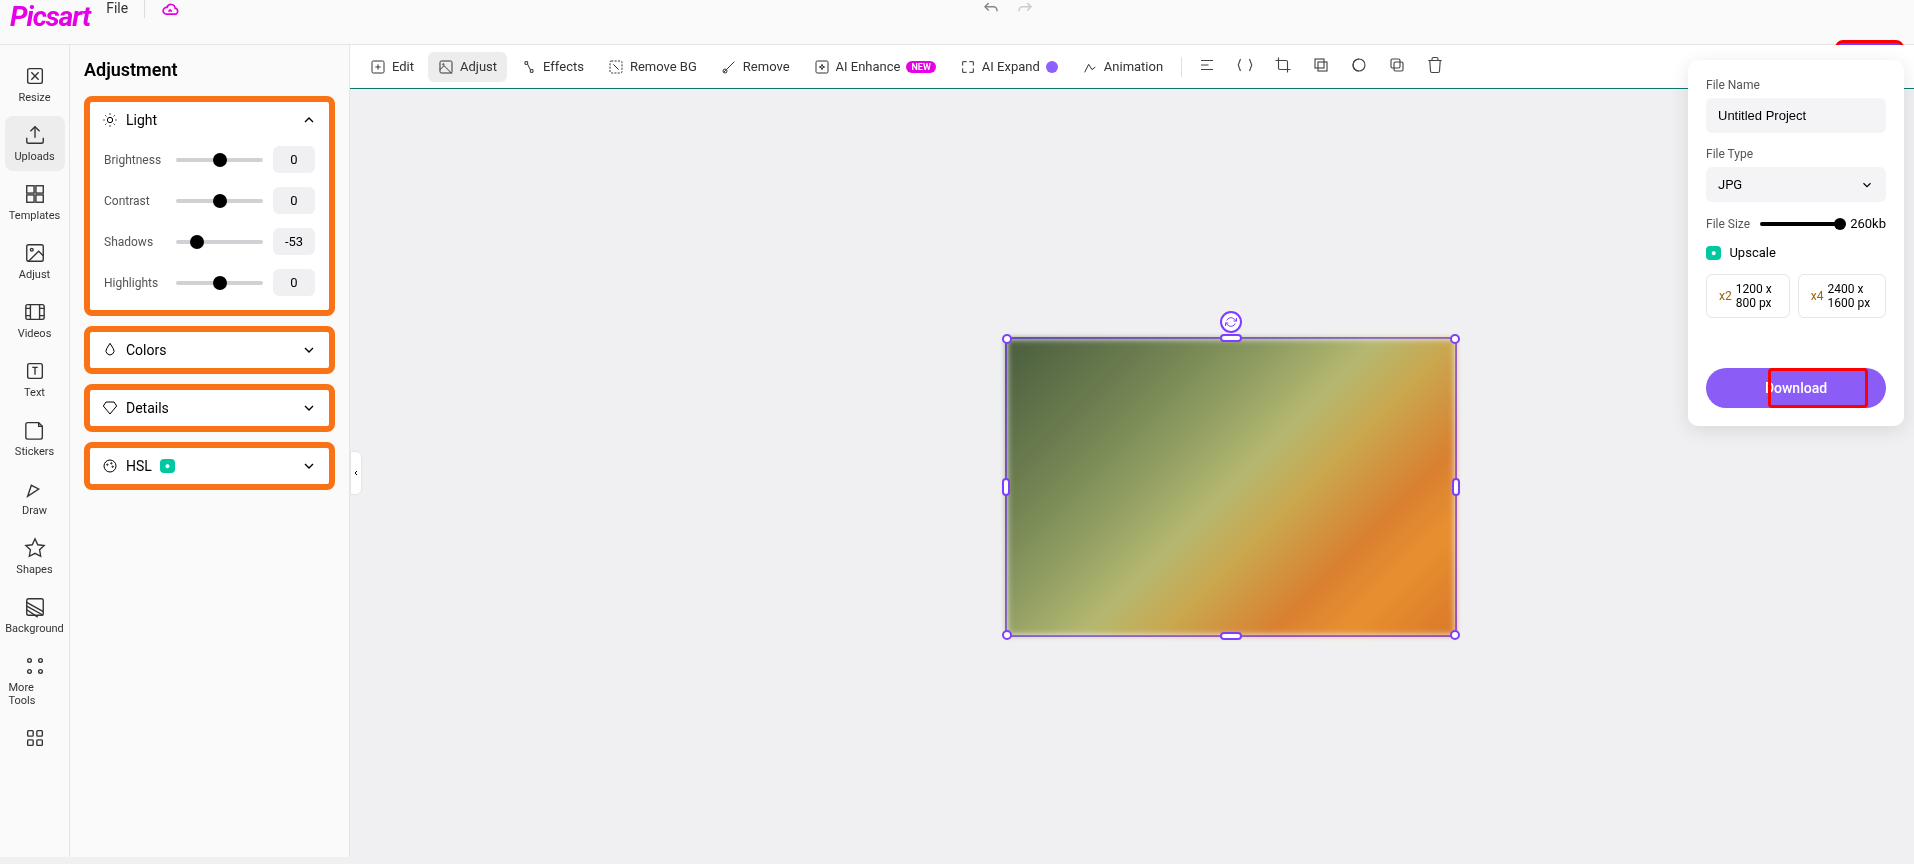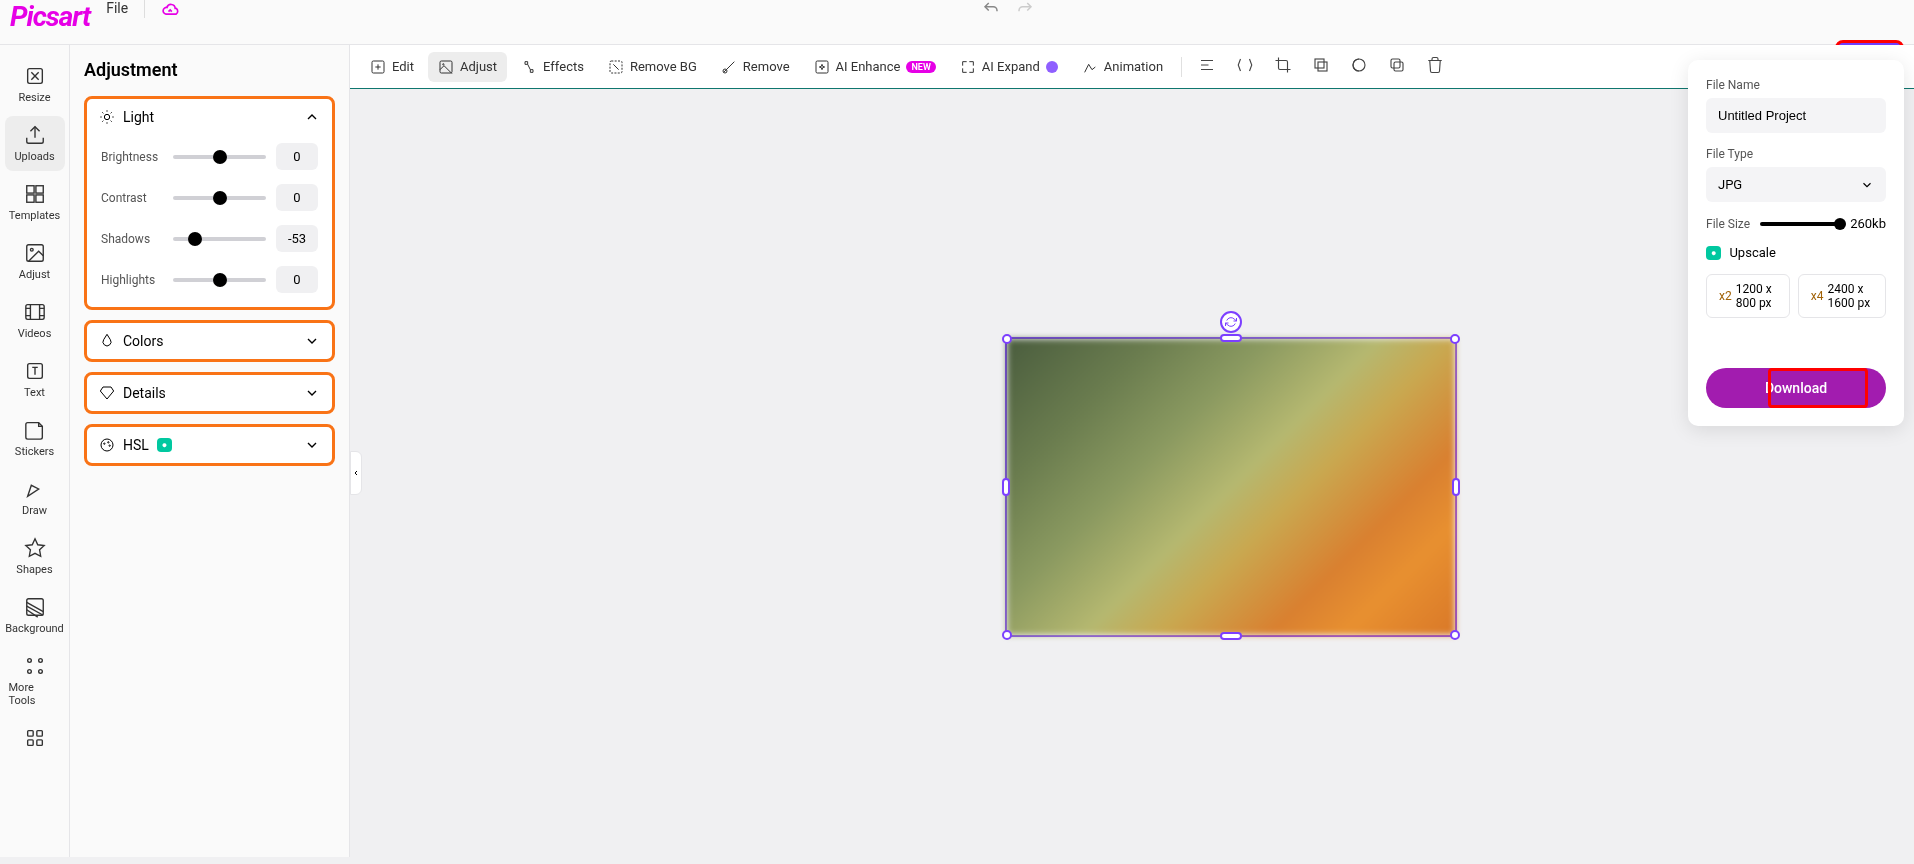--- a/index.html
+++ b/index.html
@@ -13,21 +13,21 @@
 .undo-redo { cursor: pointer; color: #888; }
 .undo-redo.inactive { color: #ccc; }
 .export-btn { background: #6f3fff; color: #fff; border-radius: 8px; padding: 9px 0; display: flex; align-items: center; gap: 8px; font-size: 14px; font-weight: 500; cursor: pointer; border: 3px solid #ff0000; margin-top: 40px; }
 .main { display: flex; height: calc(100% - 52px); }
 .left-rail { width: 70px; background: #fafafa; border-right: 1px solid #e5e5e8; display: flex; flex-direction: column; align-items: center; padding-top: 12px; gap: 4px; }
 .rail-item { display: flex; flex-direction: column; align-items: center; gap: 4px; padding: 8px 4px; width: 60px; cursor: pointer; border-radius: 8px; font-size: 11px; color: #333; }
 .rail-item.active { background: #ededed; }
 .rail-item svg { width: 22px; height: 22px; }
 .side-panel { width: 280px; background: #fafafa; border-right: 1px solid #e5e5e8; padding: 14px; overflow-y: auto; }
 .side-panel h2 { font-size: 18px; font-weight: 600; margin-bottom: 16px; }
-.acc-section { border: 3px solid #f97316; border-radius: 8px; margin-bottom: 10px; background: #fff; }
+.acc-section { border: 6px solid #f97316; border-radius: 8px; margin-bottom: 10px; background: #fff; }
 .acc-header { display: flex; align-items: center; padding: 10px 12px; cursor: pointer; gap: 8px; font-size: 14px; }
 .acc-header svg { width: 16px; height: 16px; }
 .chev { margin-left: auto; }
 .acc-body { padding: 8px 14px 14px; }
 .slider-row { display: flex; align-items: center; gap: 10px; margin-bottom: 14px; }
 .slider-row:last-child { margin-bottom: 0; }
 .slider-label { width: 62px; font-size: 12px; color: #555; }
 .slider-track { flex: 1; height: 4px; background: #d0d0d5; border-radius: 2px; position: relative; }
 .slider-thumb { width: 14px; height: 14px; background: #000; border-radius: 50%; position: absolute; top: 50%; transform: translate(-50%, -50%); }
 .slider-value { width: 42px; text-align: center; background: #f0f0f2; border-radius: 6px; padding: 6px 4px; font-size: 13px; }
@@ -58,21 +58,21 @@
 .ep-input { width: 100%; background: #f4f4f6; border: none; border-radius: 6px; padding: 10px 12px; font-size: 13px; margin-bottom: 14px; }
 .ep-select { width: 100%; background: #f4f4f6; border-radius: 6px; padding: 10px 12px; display: flex; align-items: center; justify-content: between; margin-bottom: 14px; cursor: pointer; font-size: 13px; }
 .ep-row { display: flex; align-items: center; gap: 10px; margin-bottom: 14px; }
 .ep-slider { flex: 1; height: 4px; background: #000; border-radius: 2px; position: relative; }
 .ep-slider-thumb { width: 12px; height: 12px; background: #000; border-radius: 50%; position: absolute; right: 0; top: 50%; transform: translate(50%, -50%); }
 .ep-size-val { font-size: 13px; }
 .upscale-row { display: flex; align-items: center; gap: 8px; margin-bottom: 14px; font-size: 13px; }
 .upscale-options { display: flex; gap: 8px; margin-bottom: 50px; }
 .upscale-opt { border: 1px solid #e5e5e8; border-radius: 6px; padding: 7px 12px; font-size: 12px; cursor: pointer; display: flex; align-items: center; gap: 4px; }
 .upscale-opt .mult { color: #a16207; }
-.download-btn { width: 100%; background: #a21caf; color: #fff; border-radius: 20px; padding: 12px 0; text-align: center; font-size: 14px; font-weight: 500; cursor: pointer; position: relative; }
+.download-btn { width: 100%; background: #8b5cf6; color: #fff; border-radius: 20px; padding: 12px 0; text-align: center; font-size: 14px; font-weight: 500; cursor: pointer; position: relative; }
 .download-highlight { position: absolute; top: 0; bottom: 0; left: 62px; width: 100px; border: 3px solid #ff0000; border-radius: 4px; }
 </style>
 </head>
 <body>
 
 <div class="top-bar">
   <span class="logo">Picsart</span>
   <span class="file-menu">File</span>
   <span class="divider-v"></span>
   <span class="cloud-icon">

